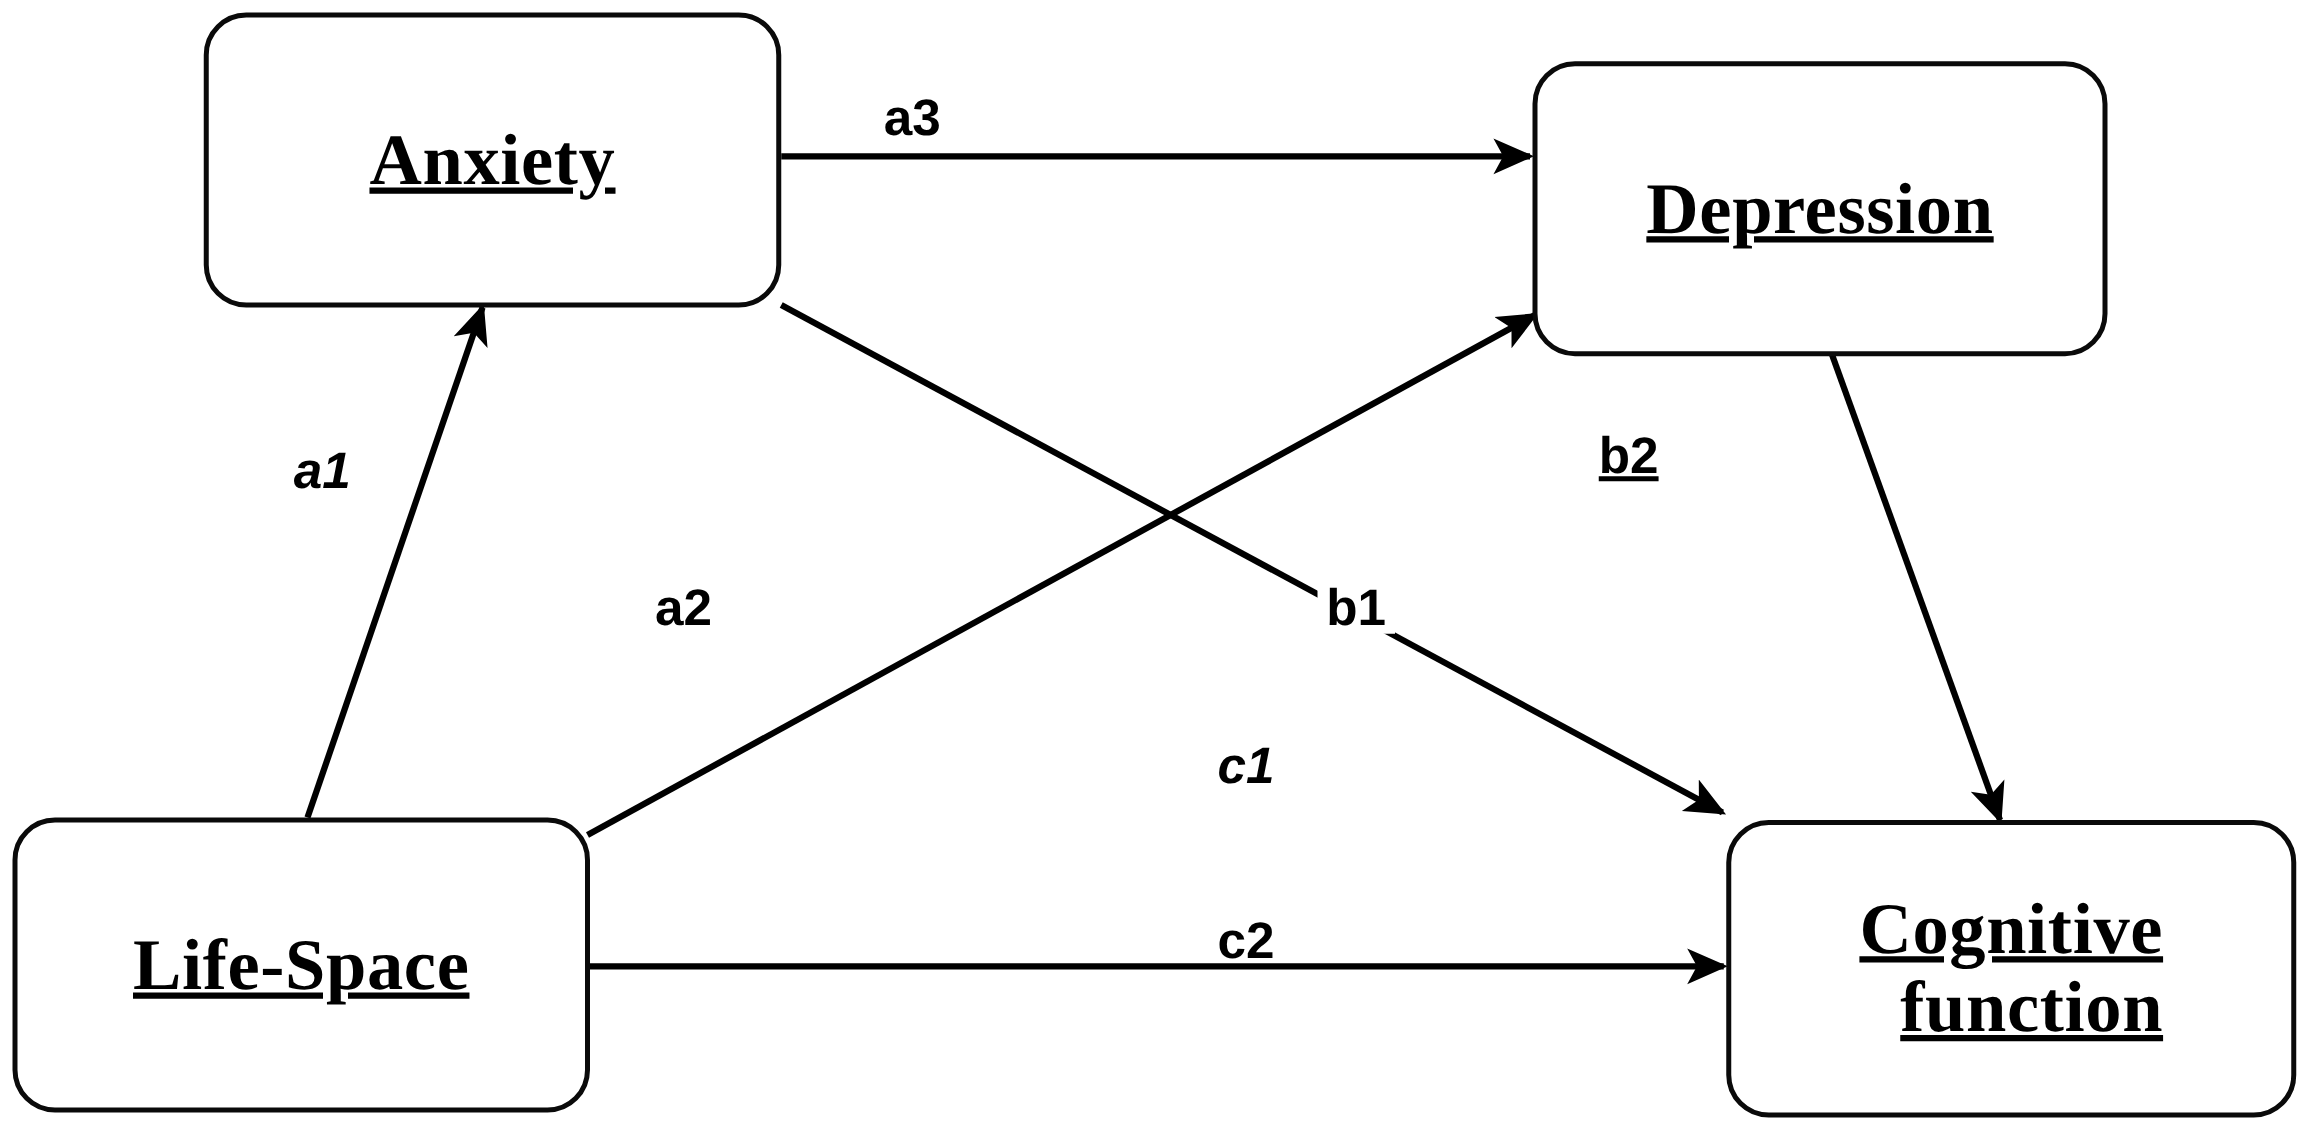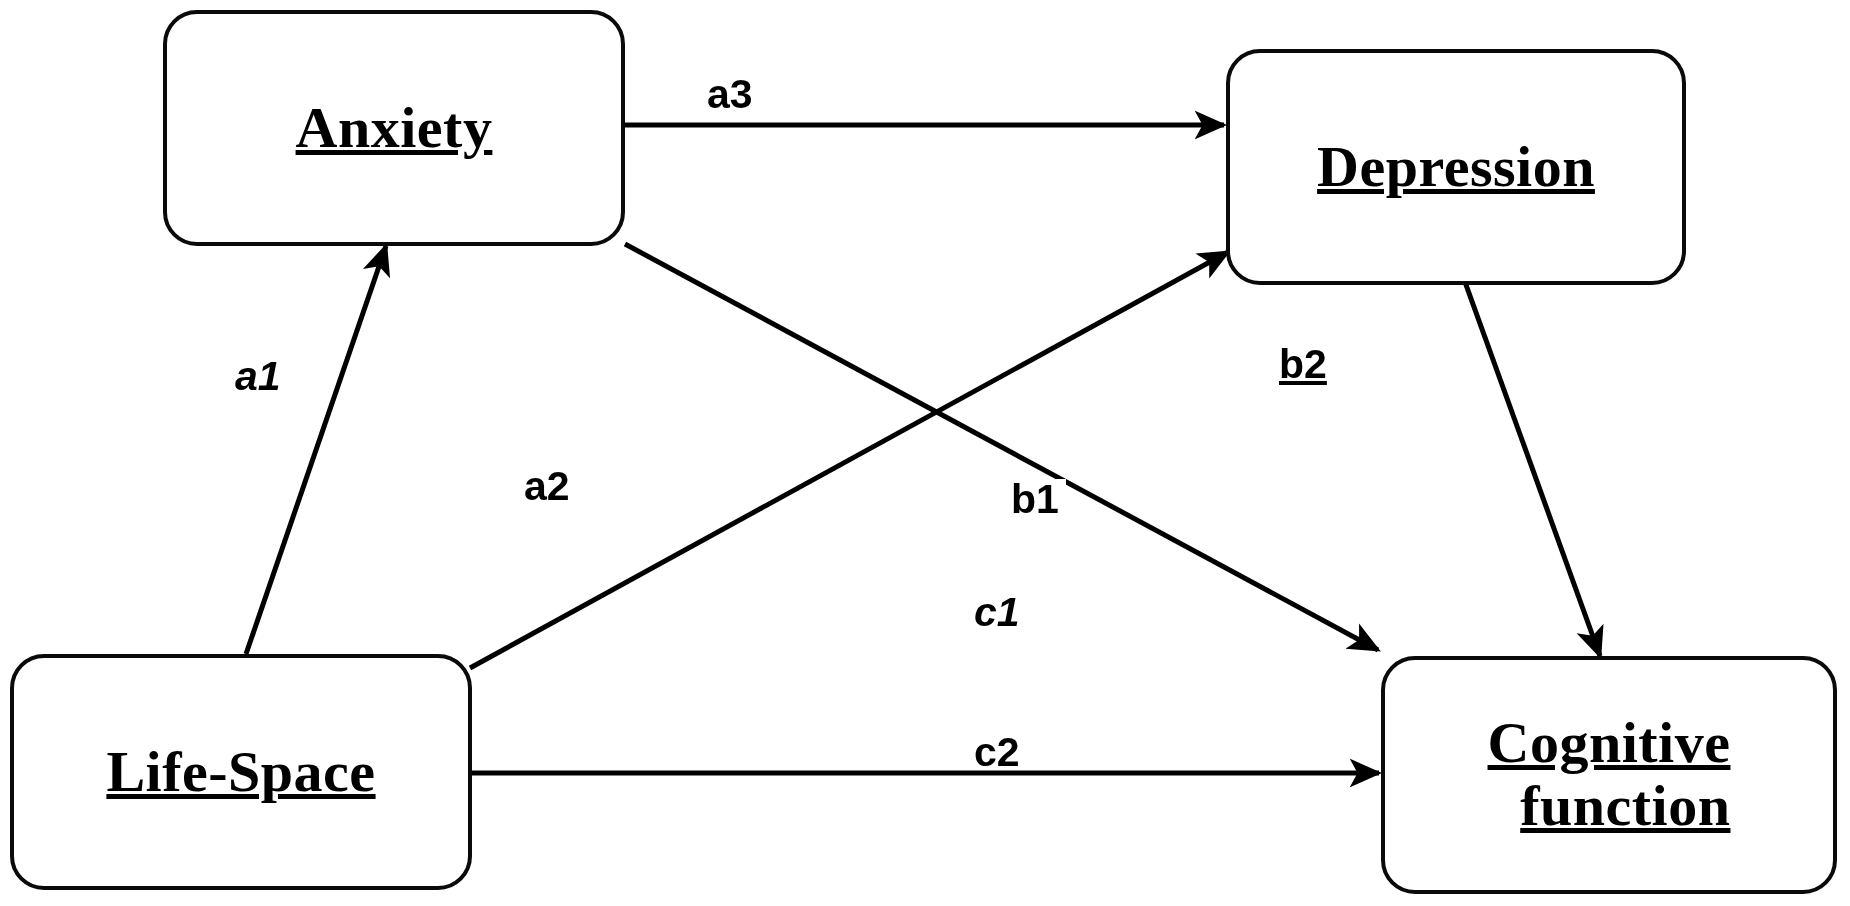--- a/index.html
+++ b/index.html
@@ -59,21 +59,21 @@
     padding: 0 7px;
     line-height: 1;
     z-index: 4;
     white-space: nowrap;
   }
   .path-label.nobg { background: transparent; }
 
   #label-a1 { left: 228px;  top: 356px; font-style: italic; }
   #label-a2 { left: 517px;  top: 466px; }
   #label-a3 { left: 700px;  top: 74px;  }
-  #label-b1 { left: 1004px; top: 466px; margin-top: 13px; }
+  #label-b1 { left: 1054px; top: 466px; }
   #label-b2 { left: 1272px; top: 344px; text-decoration: underline; }
   #label-c1 { left: 967px;  top: 592px; font-style: italic; }
   #label-c2 { left: 967px;  top: 692px; margin-top: 40px; }
 </style>
 </head>
 <body>
 
 <div id="canvas">
 
   <svg id="edge-layer" viewBox="0 0 1850 906" xmlns="http://www.w3.org/2000/svg">

